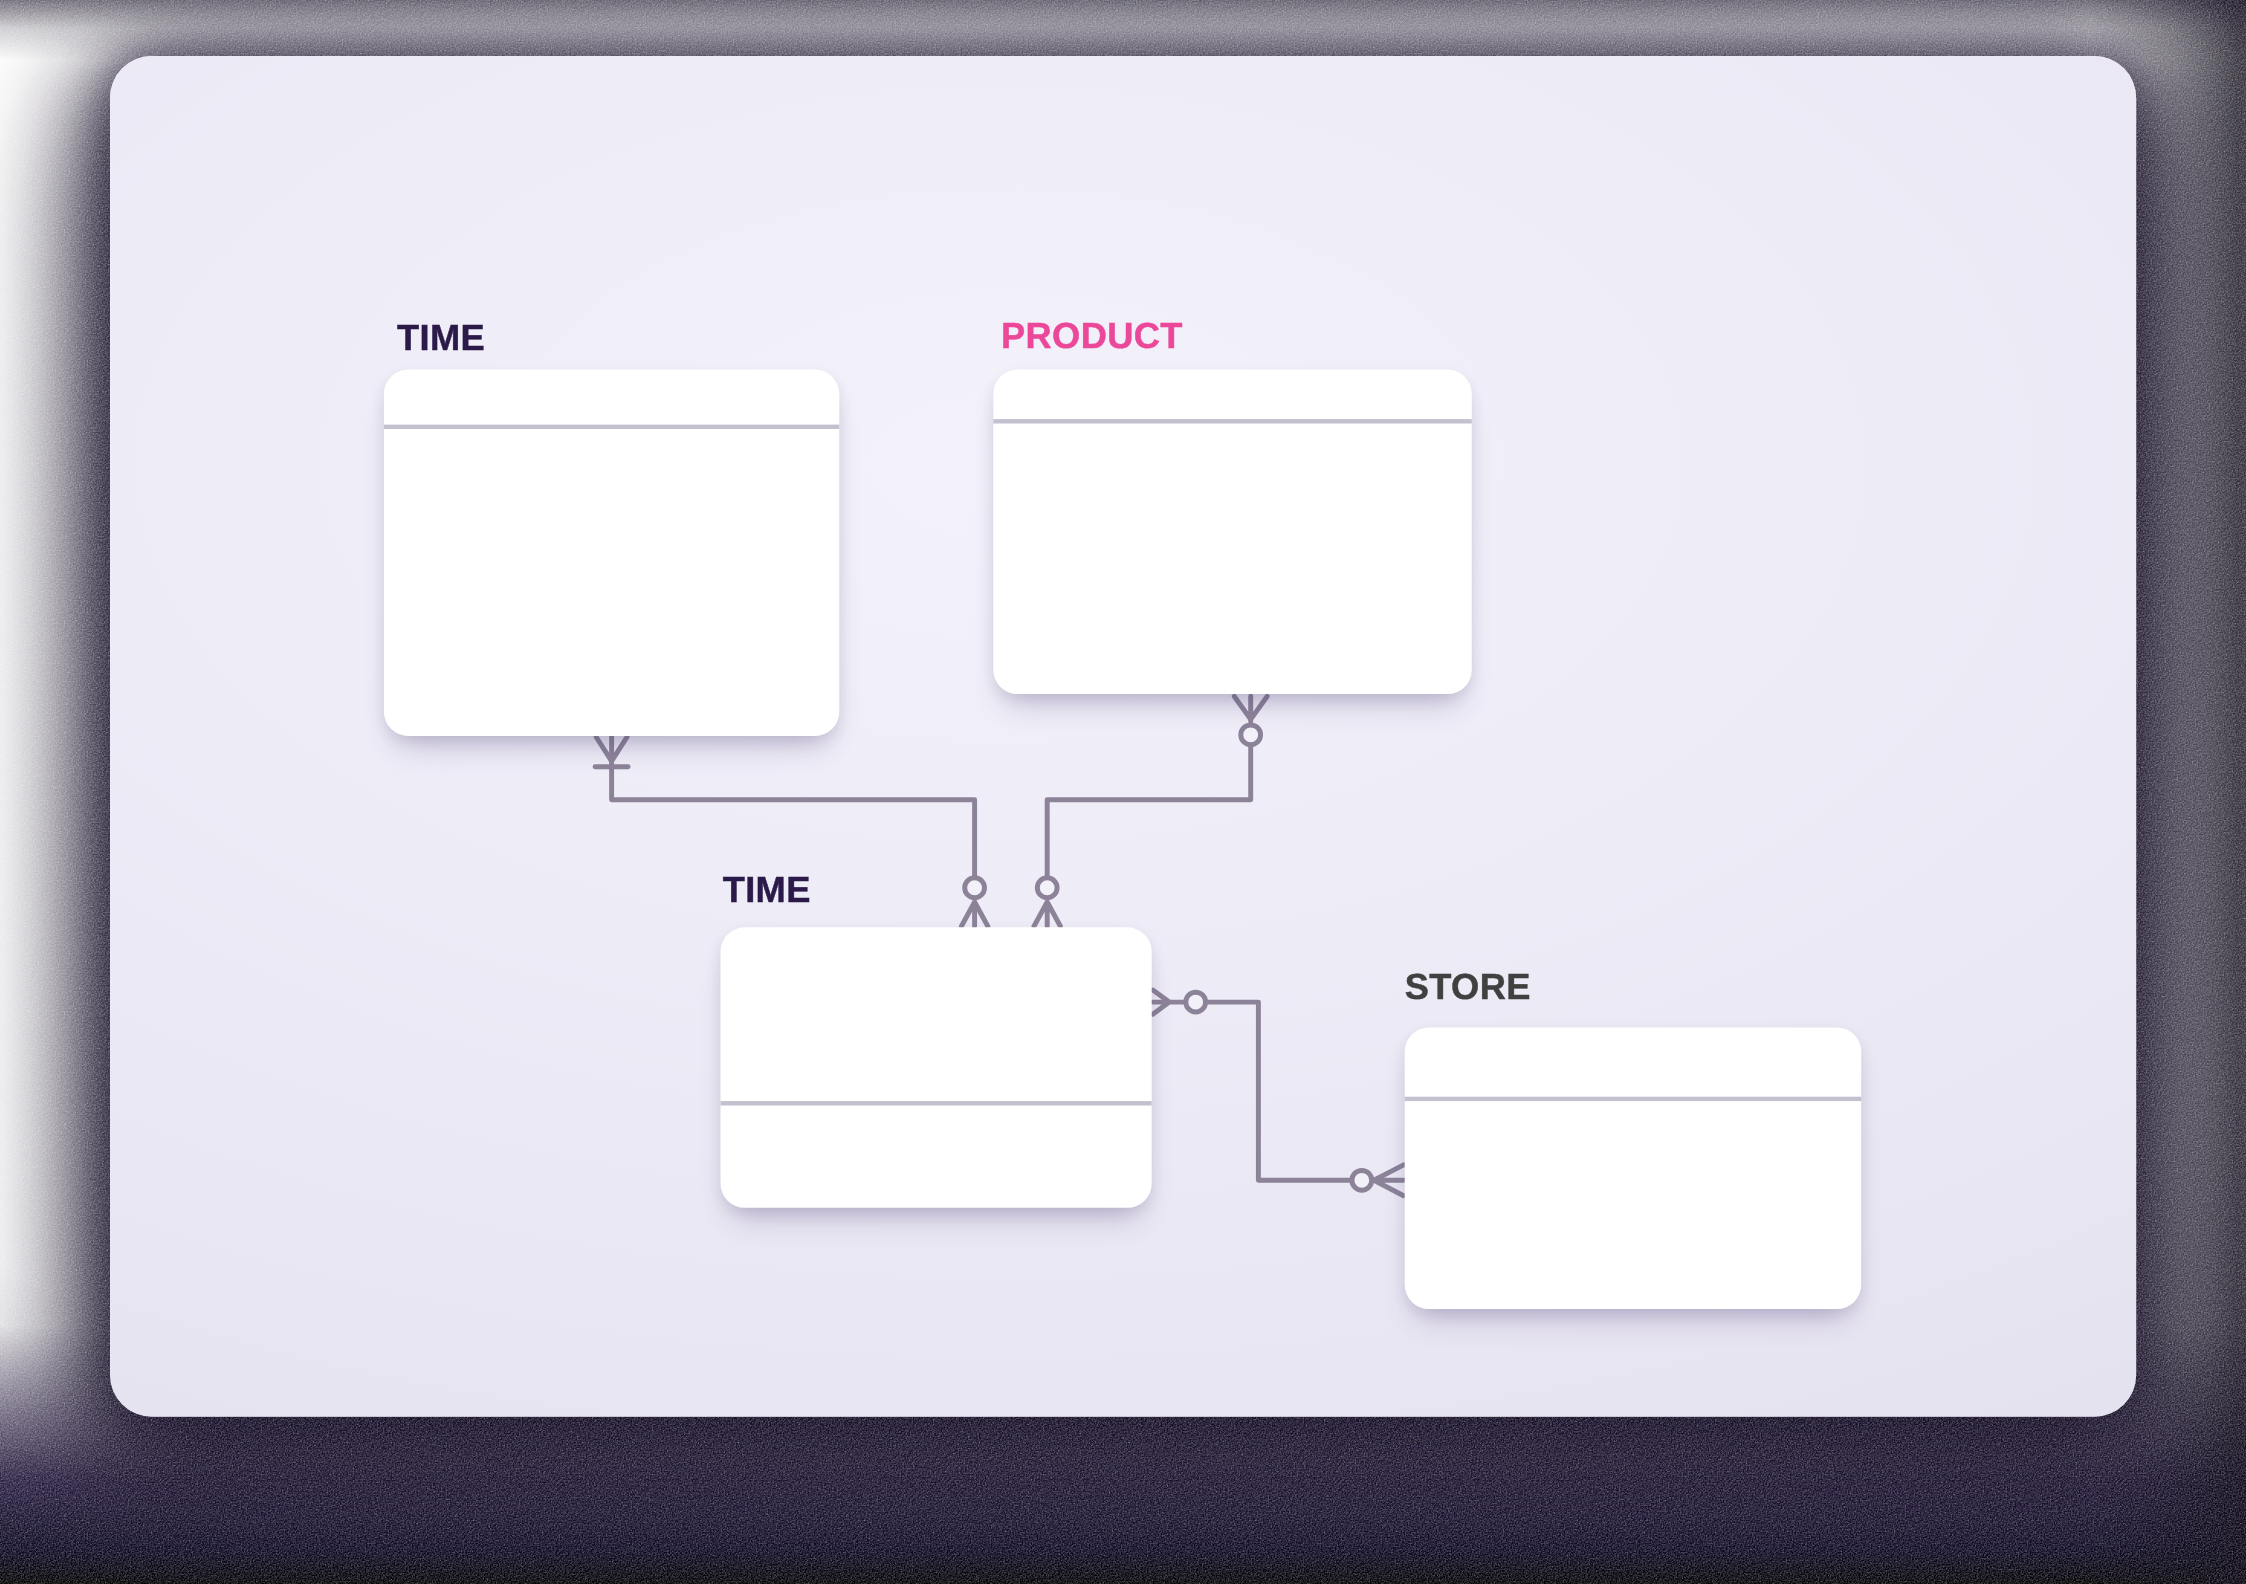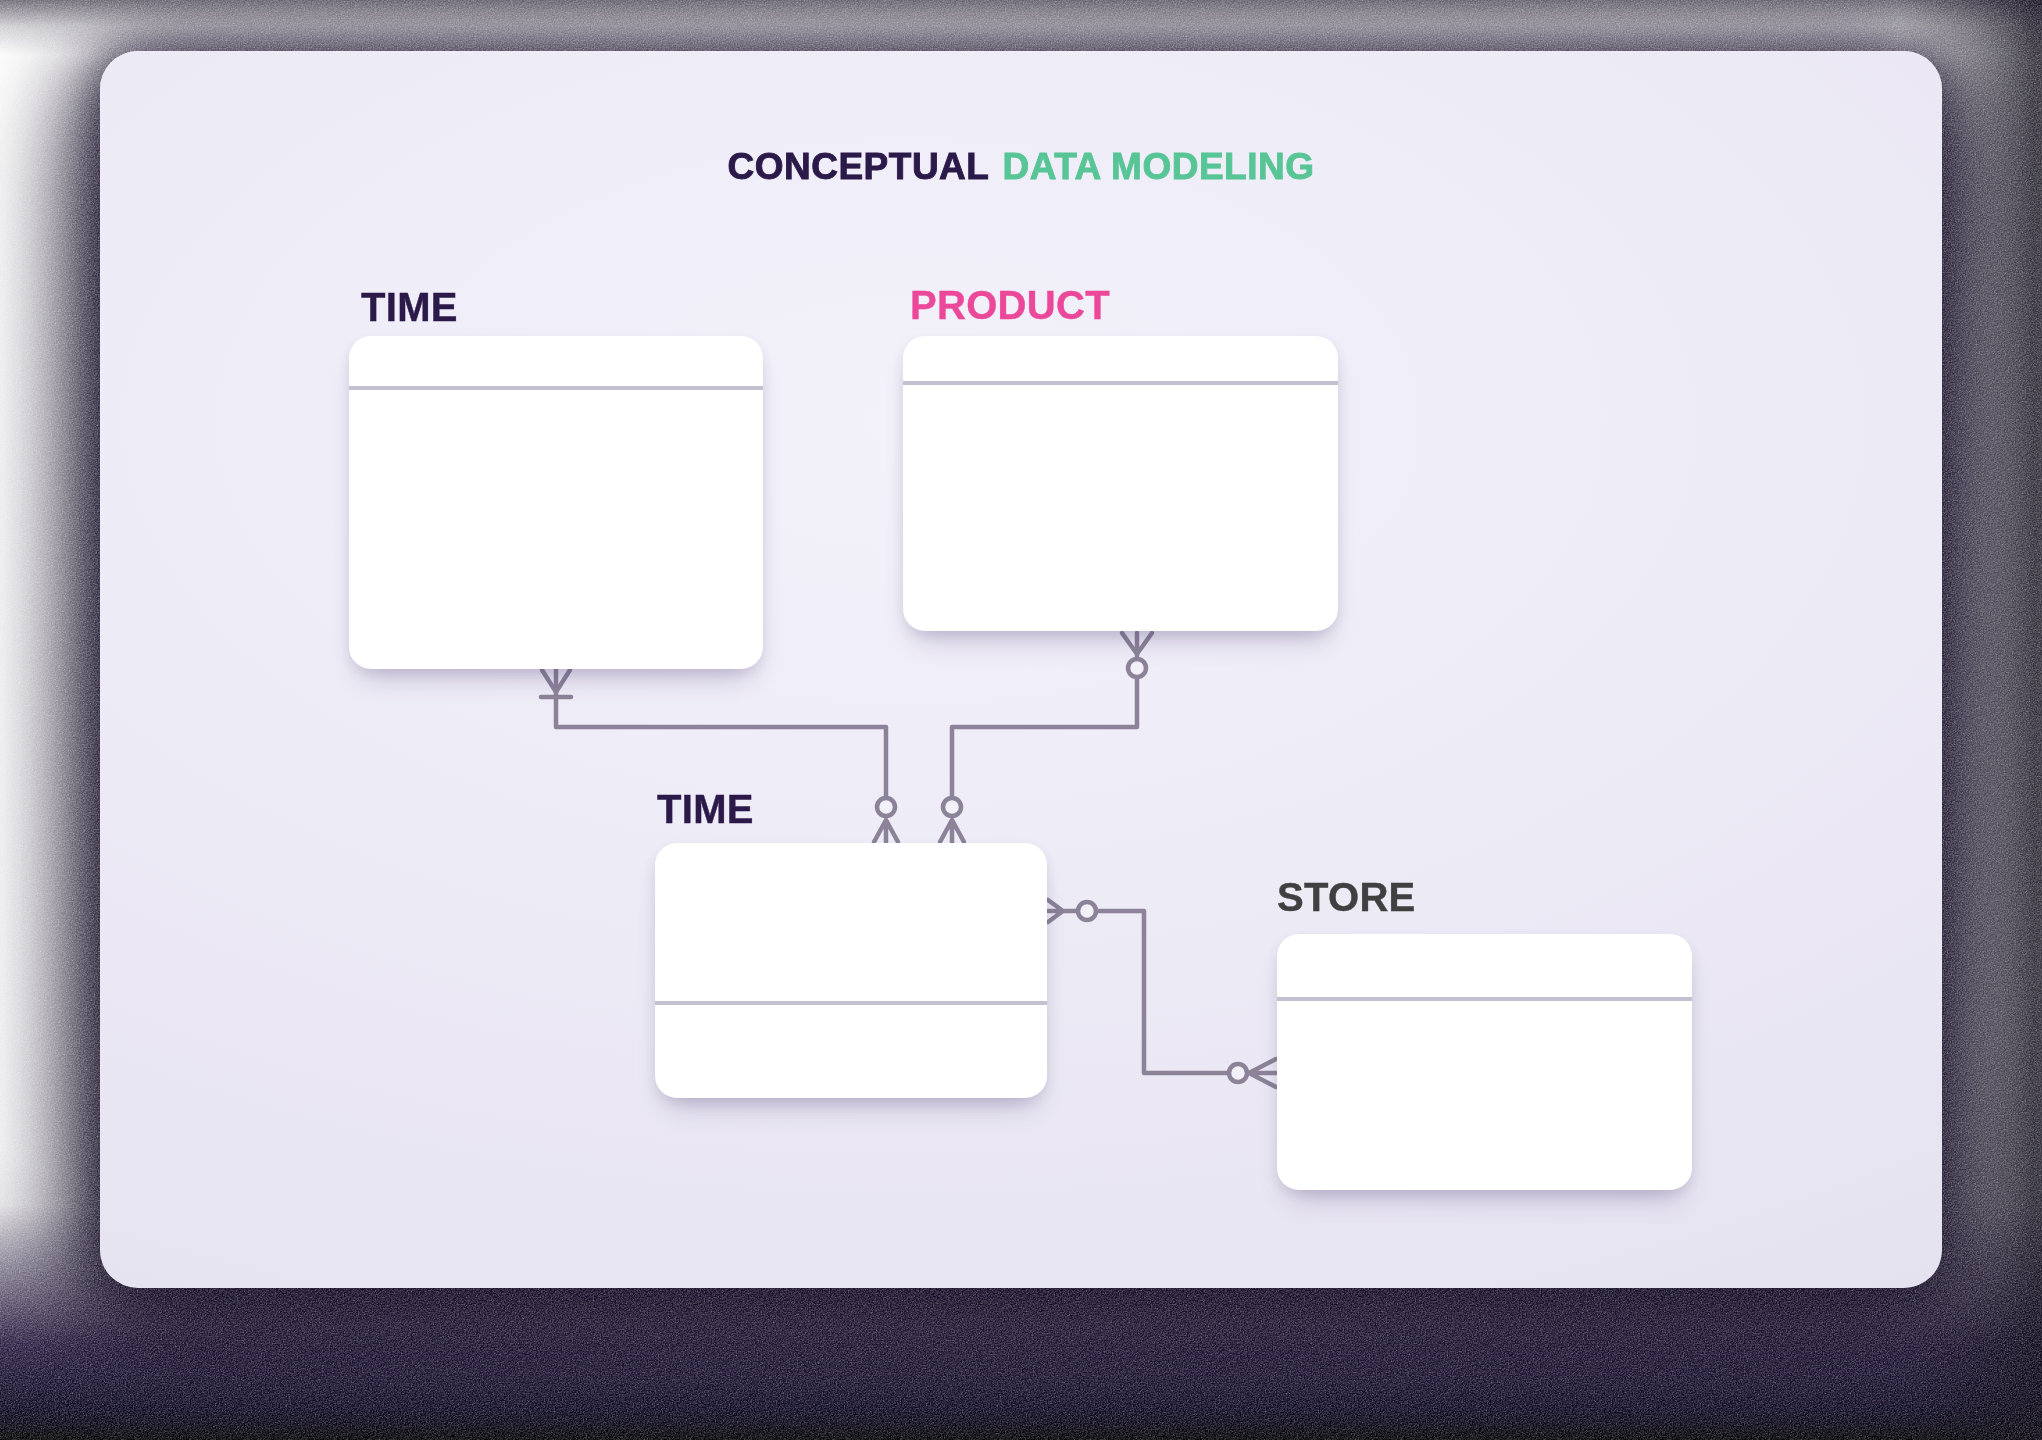--- a/index.html
+++ b/index.html
@@ -42,21 +42,21 @@
     letter-spacing:.5px;-webkit-text-stroke:.9px;
     white-space:nowrap;
   }
   .title .accent{margin-left:13px;}
   
   .connectors{position:absolute;inset:0;pointer-events:none;}
   .connectors path{fill:none;stroke:#8c8399;stroke-width:4.5;stroke-linecap:round;stroke-linejoin:round;}
   .connectors circle{fill:#f2f0f8;stroke:#8c8399;stroke-width:4.5;}
   
   .entity-label{
-    position:absolute;font-size:40px;line-height:36px;font-weight:700;
+    position:absolute;font-size:33px;line-height:36px;font-weight:700;
     letter-spacing:.3px;-webkit-text-stroke:.4px;
   }
   .entity-card{
     position:absolute;background:#ffffff;border-radius:22px;
     box-shadow:0 18px 28px -12px rgba(72,56,112,.30), 0 5px 12px rgba(72,56,112,.10);
   }
   .entity-divider{position:absolute;left:0;right:0;height:4px;background:#c3c0cf;}
 </style>
 </head>
 <body>
@@ -69,23 +69,20 @@
   <svg class="noise-overlay" width="2042" height="1440">
     <filter id="speckle">
       <feTurbulence type="fractalNoise" baseFrequency="0.72" numOctaves="3" stitchTiles="stitch"></feTurbulence>
       <feColorMatrix type="matrix" values="0 0 0 0 1  0 0 0 0 1  0 0 0 0 1  0.9 0.9 0.9 0 -1.05"></feColorMatrix>
     </filter>
     <rect width="2042" height="1440" filter="url(#speckle)"></rect>
   </svg>
 
   <div class="panel"></div>
 
-  <div class="title">
-    <span style="color:#2b1a49;">CONCEPTUAL</span><span class="accent" style="color:#58c596;">DATA MODELING</span>
-  </div>
 
   <svg class="connectors" viewBox="0 0 2042 1440" width="2042" height="1440">
 
     <g>
       <path d="M542 670 L556 692 L570 670"></path>
       <path d="M541 697 H571"></path>
       <path d="M556 670 V727 H886 V796"></path>
       <circle cx="886" cy="807" r="9"></circle>
       <path d="M874 842 L886 820 L898 842 M886 820 V842"></path>
     </g>

